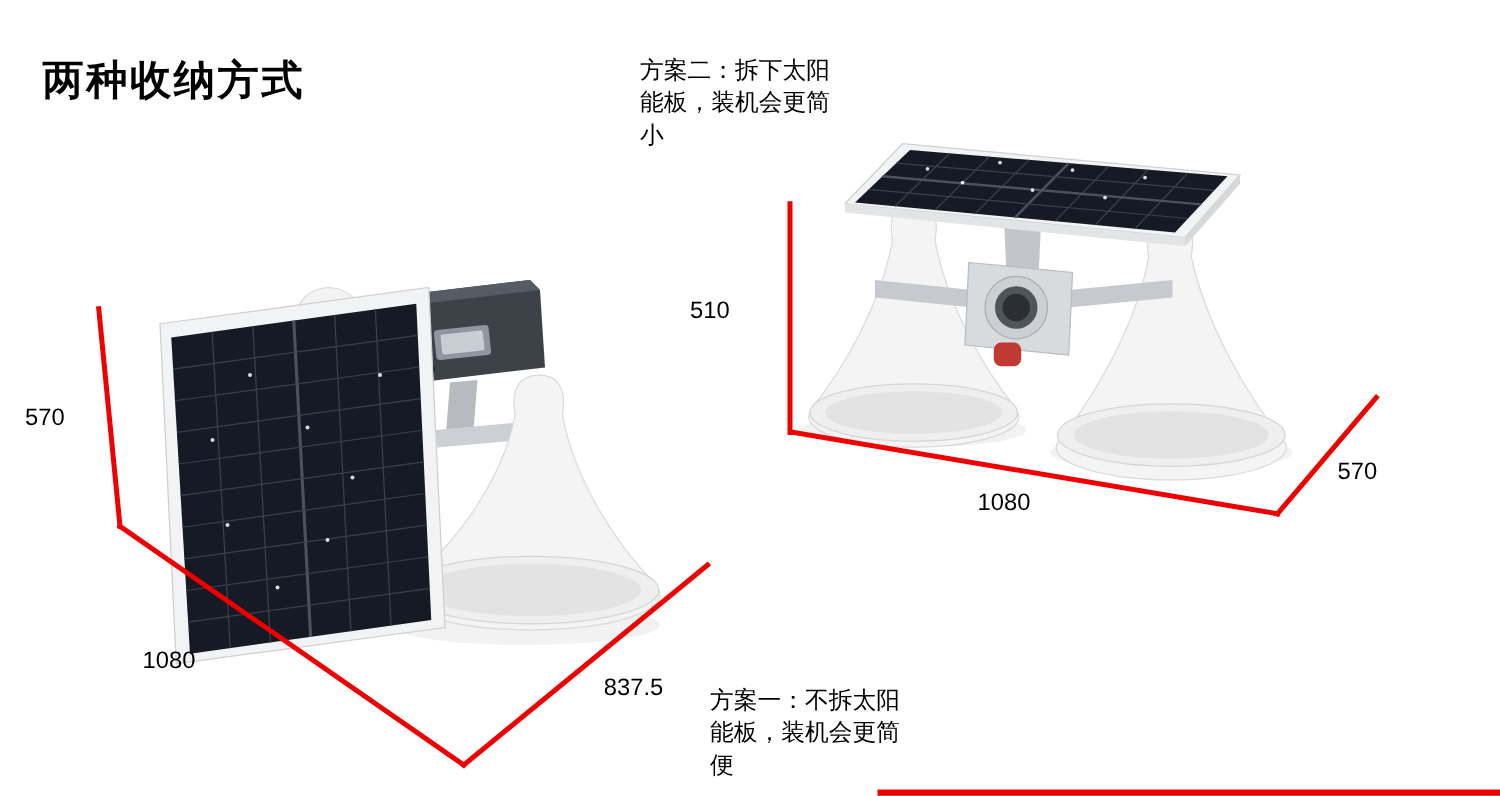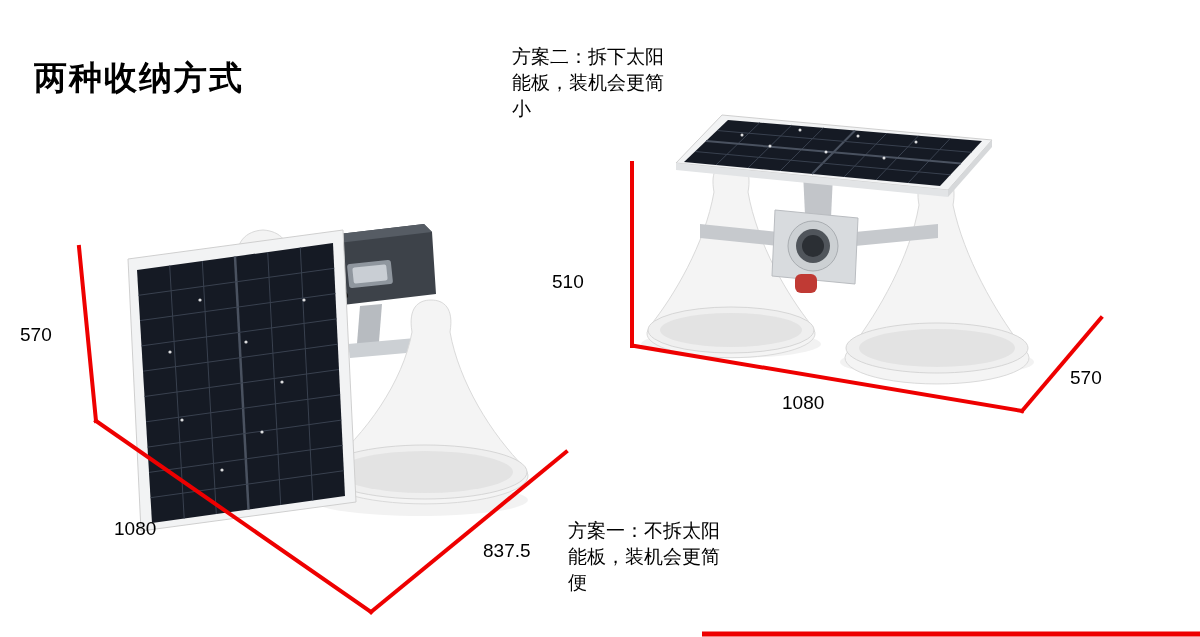--- a/index.html
+++ b/index.html
@@ -9,48 +9,48 @@
     position: relative;
     width: 1200px;
     height: 637px;
     background: #ffffff;
     overflow: hidden;
     font-family: "Liberation Sans", sans-serif;
   }
   .stage svg { position: absolute; left: 0; top: 0; }
   .page-title {
     position: absolute;
-    left: 34px; top: 56px;
+    left: 34px; top: 42px;
     font-family: "Liberation Serif", "DejaVu Serif", serif;
     font-size: 33px;
     font-weight: 700;
     color: #000;
     letter-spacing: 2px;
   }
   .note {
     position: absolute;
     width: 210px;
     font-family: "Liberation Serif", "DejaVu Serif", serif;
     font-size: 19px;
     line-height: 26px;
     color: #000;
     white-space: pre-line;
   }
   .note-plan2 { left: 512px; top: 44px; }
-  .note-plan1 { left: 568px; top: 518px; }
+  .note-plan1 { left: 568px; top: 548px; }
   .dim-label {
     position: absolute;
     font-family: "Liberation Sans", sans-serif;
     font-size: 19px;
     color: #000;
   }
   .dim-570L  { left: 20px;  top: 324px; }
   .dim-1080L { left: 114px; top: 518px; }
   .dim-641   { left: 483px; top: 540px; }
-  .dim-510R  { left: 552px; top: 238px; margin-top: 33px; }
+  .dim-510R  { left: 552px; top: 238px; }
   .dim-1080R { left: 782px; top: 392px; }
   .dim-570R  { left: 1070px; top: 367px; }
   .dim-line { stroke: var(--dim-color); }
 </style>
 </head>
 <body>
 
 <div class="stage">
 
   <svg width="1200" height="637" viewBox="0 0 1200 637">

